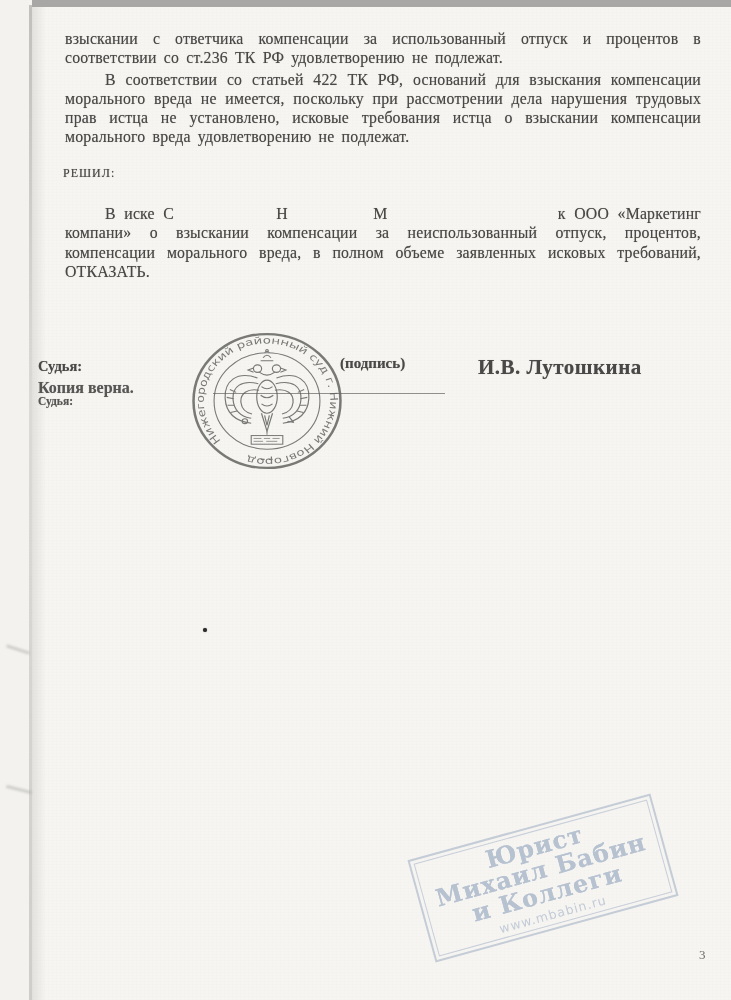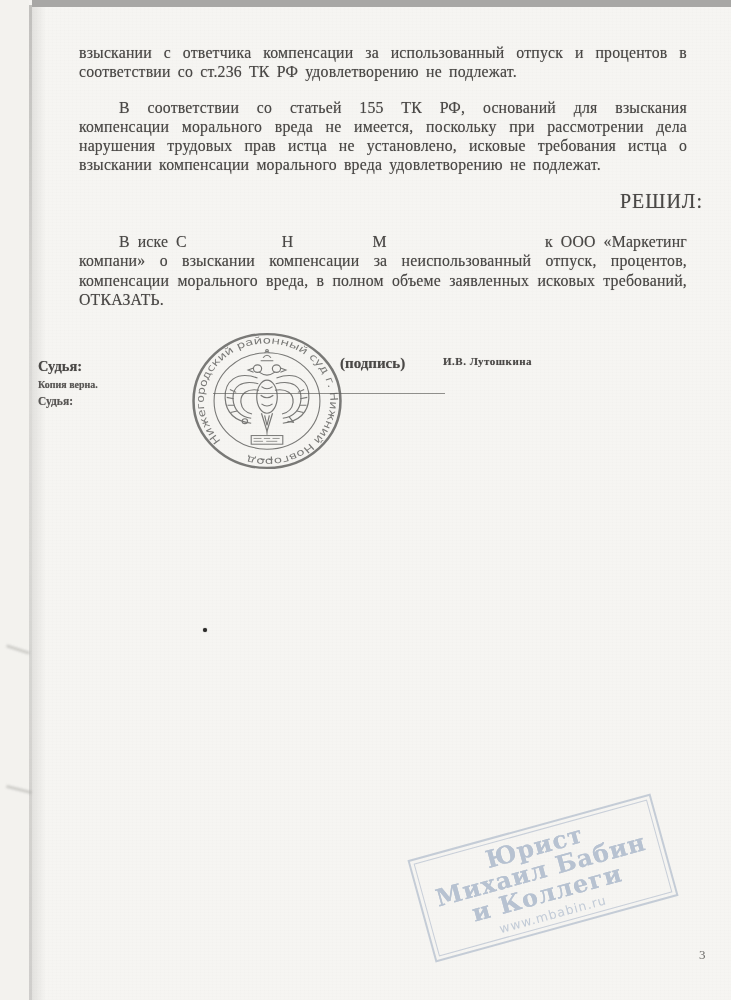--- a/index.html
+++ b/index.html
@@ -45,33 +45,33 @@
     background:#2c2b29;box-shadow:0 0 1px rgba(44,43,41,.8);
   }
   
   .doc{
     position:absolute;left:63px;top:27px;width:640px;
     font-size:15.8px;line-height:19.3px;color:#4a4846;
     text-align:justify;
     word-spacing:3px;letter-spacing:0.2px;
     text-shadow:0 0 0.7px rgba(74,72,70,0.55);
   }
-  .doc p{margin:16px;}
+  .doc p{margin:2px;}
   .doc p.indent{text-indent:40px;}
   .heading{
-    text-align:right;margin:17px 0 21px 0 !important;
-    letter-spacing:1px;font-size:20px;
+    text-align:left;margin:17px 0 21px 0 !important;
+    letter-spacing:1px;font-size:12px;
   }
   
   .sig{position:absolute;color:#4a4846;text-shadow:0 0 0.7px rgba(74,72,70,0.5);font-weight:bold;}
   .sig-judge1{left:38px;top:358px;font-size:14.5px;}
-  .sig-copy{left:38px;top:379px;font-size:10px;color:#585654;}
+  .sig-copy{left:38px;top:379px;font-size:16px;color:#585654;}
   .sig-judge2{left:38px;top:395px;font-size:11.5px;color:#585654;}
   .sig-podpis{left:340px;top:355px;font-size:15px;}
-  .sig-name{left:443px;top:355px;font-size:11px;letter-spacing:0.5px;text-align:center;}
+  .sig-name{left:478px;top:355px;font-size:21px;letter-spacing:0.5px;text-align:center;}
   .sig-line{
     position:absolute;left:213px;top:393px;width:232px;height:1px;
     background:rgba(110,109,106,0.75);filter:blur(0.3px);
   }
   
   .stamp{
     position:absolute;left:188px;top:329px;width:158px;height:144px;
     opacity:0.82;filter:blur(0.35px);
   }
   
@@ -109,21 +109,21 @@
   <div class="left-margin"></div>
   <div class="top-edge"></div>
   <div class="left-edge-line"></div>
   <div class="left-shadow"></div>
   <div class="scan-mark mark1"></div>
   <div class="scan-mark mark2"></div>
   <div class="ink-dot"></div>
 
   <div class="doc">
     <p>взыскании с ответчика компенсации за использованный отпуск и процентов в соответствии со ст.236 ТК РФ удовлетворению не подлежат.</p>
-    <p class="indent">В соответствии со статьей 155 ТК РФ, оснований для взыскания компенсации морального вреда не имеется, поскольку при рассмотрении дела нарушения трудовых прав истца не установлено, исковые требования истца о взыскании компенсации морального вреда удовлетворению не подлежат.</p>
+    <p class="indent">В соответствии со статьей 422 ТК РФ, оснований для взыскания компенсации морального вреда не имеется, поскольку при рассмотрении дела нарушения трудовых прав истца не установлено, исковые требования истца о взыскании компенсации морального вреда удовлетворению не подлежат.</p>
     <p class="heading">РЕШИЛ:</p>
     <p class="indent">В иске С&nbsp;&nbsp;&nbsp;&nbsp;&nbsp;&nbsp;&nbsp;&nbsp;&nbsp;&nbsp;&nbsp;&nbsp;Н&nbsp;&nbsp;&nbsp;&nbsp;&nbsp;&nbsp;&nbsp;&nbsp;&nbsp;&nbsp;М&nbsp;&nbsp;&nbsp;&nbsp;&nbsp;&nbsp;&nbsp;&nbsp;&nbsp;&nbsp;&nbsp;&nbsp;&nbsp;&nbsp;&nbsp;&nbsp;&nbsp;&nbsp;&nbsp;&nbsp;к ООО «Маркетинг компани» о взыскании компенсации за неиспользованный отпуск, процентов, компенсации морального вреда, в полном объеме заявленных исковых требований, ОТКАЗАТЬ.</p>
   </div>
 
   <div class="sig sig-judge1">Судья:</div>
   <div class="sig sig-copy">Копия верна.</div>
   <div class="sig sig-judge2">Судья:</div>
   <div class="sig-line"></div>
   <div class="sig sig-podpis">(подпись)</div>
   <div class="sig sig-name">И.В. Лутошкина</div>

